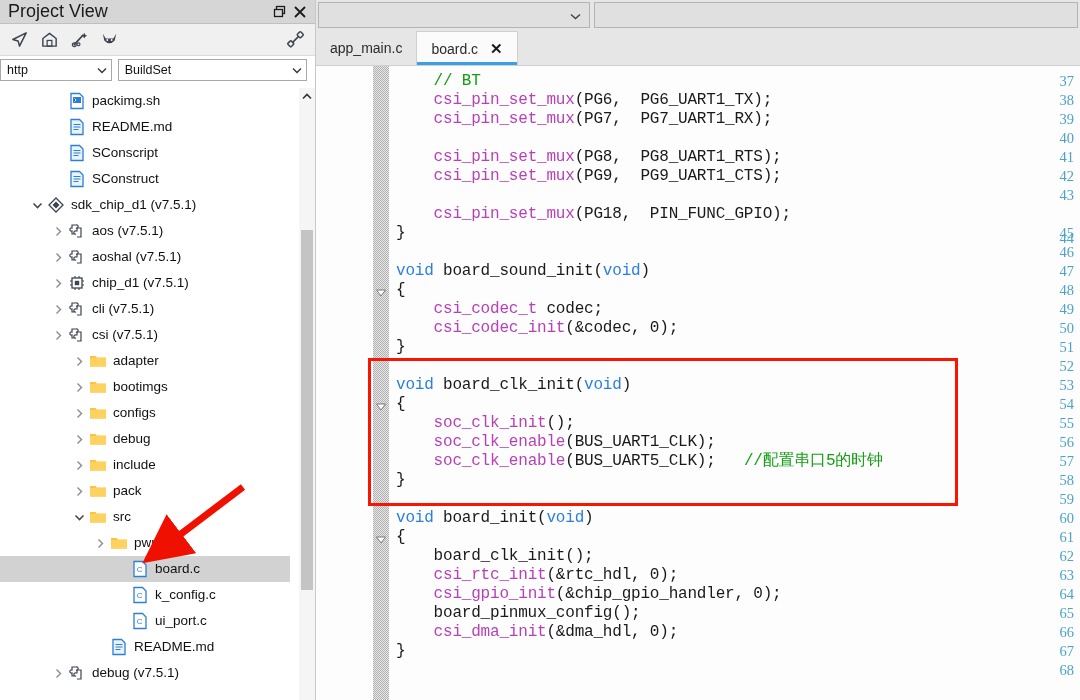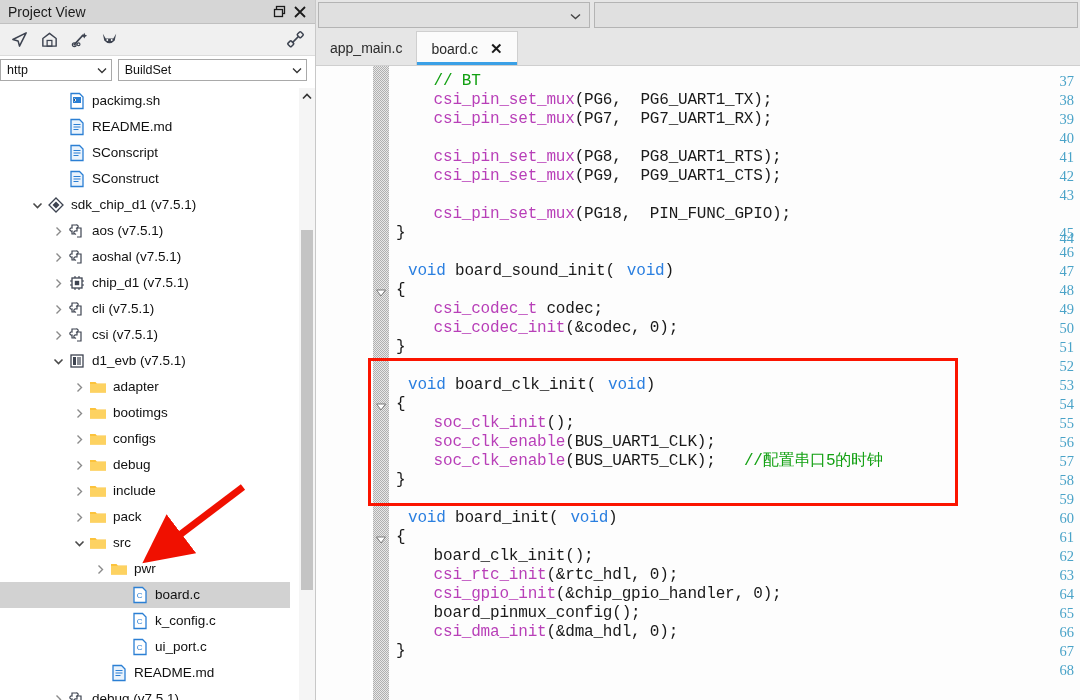--- a/index.html
+++ b/index.html
@@ -9,21 +9,21 @@
     background:#ffffff;
     -webkit-font-smoothing:antialiased;
   }
   #app{position:relative;width:1080px;height:700px;}
 
   
   .panel{position:absolute;left:0;top:0;width:316px;height:700px;background:#ffffff;
          border-right:1px solid #c8c8c8;box-sizing:border-box;}
   .panel-title{height:24px;background:#d6d6d6;display:flex;align-items:center;
                padding:0 4px 0 8px;box-sizing:border-box;border-bottom:1px solid #c0c0c0;}
-  .panel-title .t{font-size:14px;color:#1b1b1b;flex:1;}
+  .panel-title .t{font-size:18px;color:#1b1b1b;flex:1;}
   .panel-title .btns{display:flex;align-items:center;gap:6px;padding-right:4px;}
   .ttl-ico{width:14px;height:14px;display:block;}
 
   .toolbar{height:32px;background:#f0f0f0;display:flex;align-items:center;
            padding:0 10px;box-sizing:border-box;border-bottom:1px solid #dcdcdc;}
   .tb-left{display:flex;align-items:center;gap:11px;flex:1;}
   .tb-ico{width:19px;height:19px;display:block;}
 
   .combos{height:28px;display:flex;align-items:center;gap:6px;padding:2px 8px 2px 0;
           box-sizing:border-box;background:#ffffff;}
@@ -71,21 +71,21 @@
 
   .code-area{position:relative;height:634px;background:#fdfdfd;overflow:hidden;}
   .gutter-num{position:absolute;left:0;top:0;width:46px;height:100%;}
   .foldcol{position:absolute;left:57px;top:0;width:16px;height:100%;
            background-image:repeating-conic-gradient(#b0b0b0 0 25%, #e8e8e8 0 50%);
            background-size:2px 2px;}
   .ln{position:absolute;right:6px;font-family:"Liberation Serif", serif;font-size:14.5px;
       color:#4aa3c8;line-height:19px;height:19px;}
   .cl{position:absolute;left:80px;font-family:"Liberation Mono", monospace;font-size:16px;
       line-height:19px;height:19px;white-space:pre;color:#1a1a1a;letter-spacing:-0.2px;}
-  .kw{color:#2a7fe0;margin-left:12px;}
+  .kw{color:#2a7fe0;}
   .fn{color:#b83fb8;}
   .cm{color:#12a012;}
   .fold{position:absolute;left:59px;width:12px;height:12px;}
 
   .redbox{position:absolute;border:3px solid #fb1400;box-sizing:border-box;pointer-events:none;}
 
   .arrowline{position:absolute;left:0;top:0;pointer-events:none;}
 </style>
 </head>
 <body>
@@ -285,34 +285,20 @@
           <span class="arrow"><svg width="13" height="13" viewBox="0 0 13 13">
               <path d="M4.5 2.5 L8.5 6.5 L4.5 10.5" fill="none" stroke="#8a8a8a" stroke-width="1.4"></path>
             </svg></span>
           <span>
             <svg class="ic" viewBox="0 0 18 18">
               <path d="M4 3 h4 a1.6 1.6 0 1 1 0 3 h1 v3 h-1 a1.6 1.6 0 1 0 0 3 h-4 v-3 a1.6 1.6 0 1 1 0-3 z" fill="none" stroke="#3d4350" stroke-width="1.2"></path>
               <path d="M9 6 h4 v9 h-4 " fill="none" stroke="#3d4350" stroke-width="1.2"></path>
             </svg>
           </span>
           <span class="lbl">csi (v7.5.1)</span>
-        </div>
-        <div class="row">
-          <span style="display:inline-block;width:52px;"></span>
-          <span class="arrow"><svg width="13" height="13" viewBox="0 0 13 13">
-              <path d="M2.5 4.5 L6.5 8.5 L10.5 4.5" fill="none" stroke="#4a4a4a" stroke-width="1.6"></path>
-            </svg></span>
-          <span>
-            <svg class="ic" viewBox="0 0 18 18">
-              <rect x="3" y="3" width="12" height="12" fill="none" stroke="#3d4350" stroke-width="1.3"></rect>
-              <rect x="5" y="5" width="3" height="8" fill="#3d4350"></rect>
-              <path d="M10 5 v8 M12 5 v8" stroke="#3d4350" stroke-width="1.2"></path>
-            </svg>
-          </span>
-          <span class="lbl">d1_evb (v7.5.1)</span>
         </div>
         <div class="row">
           <span style="display:inline-block;width:73px;"></span>
           <span class="arrow"><svg width="13" height="13" viewBox="0 0 13 13">
               <path d="M4.5 2.5 L8.5 6.5 L4.5 10.5" fill="none" stroke="#8a8a8a" stroke-width="1.4"></path>
             </svg></span>
           <span>
             <svg class="ic" viewBox="0 0 18 18">
               <path d="M1 4 h5.5 l1.3 1.6 H17 v9 H1 Z" fill="#fcc33c"></path>
               <path d="M1 6 h16 v8.6 H1 Z" fill="#fdd261"></path>

